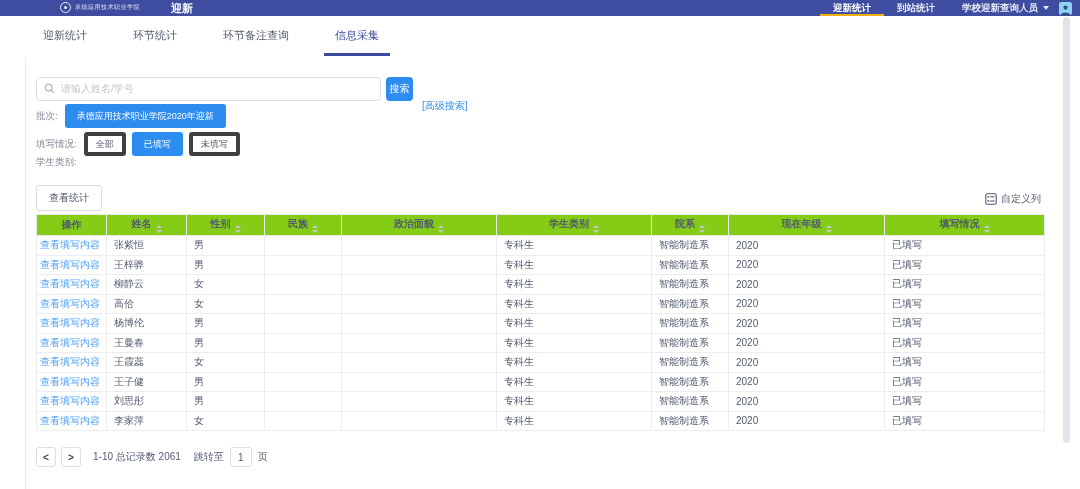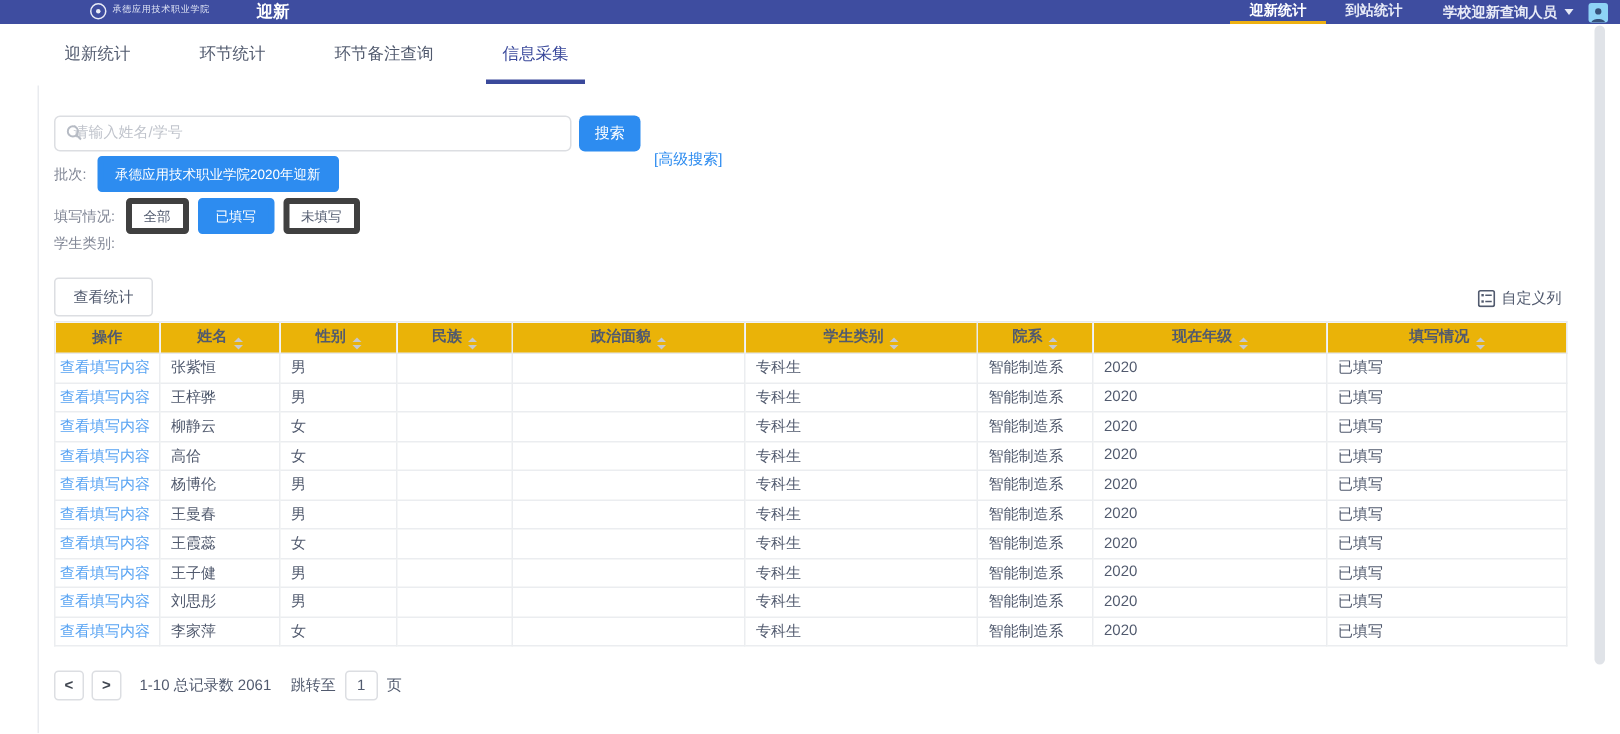--- a/index.html
+++ b/index.html
@@ -22,38 +22,38 @@
   .caret-down { width:0; height:0; border-left:3.5px solid transparent; border-right:3.5px solid transparent; border-top:4.5px solid #e7eaf6; }
   .avatar { width:13px; height:13px; background:#8ed3f6; border-radius:2px; margin:1.5px 0 0 2px; display:flex; align-items:flex-end; justify-content:center; overflow:hidden; }
   
   .tabs { position:absolute; left:32px; top:16px; height:40px; display:flex; align-items:flex-end; gap:24px; }
   .tab { font-size:11px; color:#515a6e; padding:0 11px 10px 11px; border-bottom:3px solid transparent; }
   .tab.active { color:#3a499b; border-bottom-color:#3a499b; }
   .v-divider { position:absolute; left:25px; top:57px; width:1px; height:432px; background:#e9ebef; }
   
   .search-row { position:absolute; left:36px; top:64px; display:flex; align-items:center; }
   .input-wrap { position:relative; width:345px; height:24px; }
-  .input-wrap input { width:100%; height:100%; border:1px solid #dcdee2; border-radius:4px; padding:0 8px 0 12px; font-size:10px; color:#515a6e; outline:none; font-family:inherit; }
+  .input-wrap input { width:100%; height:100%; border:1px solid #dcdee2; border-radius:4px; padding:0 8px 0 24px; font-size:10px; color:#515a6e; outline:none; font-family:inherit; }
   .input-wrap input::placeholder { color:#c0c4cc; }
   .mag { position:absolute; left:8px; top:6.5px; }
-  .btn-primary { margin-left:5px; width:41px; height:24px; background:#2d8cf0; color:#fff; border:none; border-radius:4px; font-size:10px; font-family:inherit; }
+  .btn-primary { margin-left:5px; width:27px; height:24px; background:#2d8cf0; color:#fff; border:none; border-radius:4px; font-size:10px; font-family:inherit; }
   .adv-link { margin-left:9px; color:#2d8cf0; font-size:10px;margin-top:35px; }
   
   .filter-row { position:absolute; left:36px; display:flex; align-items:center; }
   .f-batch { top:104px; } .f-fill { top:132px; } .f-cat { top:156px;gap:14px; }
   .f-label { color:#808695; font-size:9.5px; margin-right:7px; }
   .chip { display:inline-block; font-size:9px; line-height:11px; padding:2.5px 8px; border:4px solid #404040; border-radius:3px; background:#fff; color:#515a6e; margin-right:6px; }
   .chip.sel { background:#2d8cf0; border-color:#2d8cf0; color:#fff; }
   .chip.batch { background:#2d8cf0; border-color:#2d8cf0; color:#fff; }
   
   .btn-plain { position:absolute; left:36px; top:185px; padding:5px 12px; font-size:10px; color:#515a6e; background:#fff; border:1px solid #dcdee2; border-radius:3px; font-family:inherit; }
   .custom-cols { position:absolute; right:39px; top:192px; display:flex; align-items:center; gap:4px; font-size:10px; color:#515a6e;text-align:center; }
   
   table.grid { position:absolute; left:36px; top:214px; width:1008px; border-collapse:collapse; table-layout:fixed; font-size:10px; }
-  table.grid th { background:#eab308; height:21px; font-weight:bold; color:#515a6e; border:1px solid #e8eaec; text-align:center; white-space:nowrap; overflow:hidden; }
+  table.grid th { background:#84cc16; height:21px; font-weight:bold; color:#515a6e; border:1px solid #e8eaec; text-align:center; white-space:nowrap; overflow:hidden; }
   table.grid td { height:19.5px; border:1px solid #ebedf0; border-top:none; color:#515a6e; padding-left:7px; white-space:nowrap; overflow:hidden; background:#fff; }
   table.grid td.act { padding-left:3px; }
   .link { color:#57a3f3; cursor:pointer; }
   .sorts { display:inline-flex; flex-direction:column; gap:1.5px; margin-left:4px; vertical-align:-1px; }
   .sorts i { display:block; width:0; height:0; border-left:3px solid transparent; border-right:3px solid transparent; }
   .sorts .up { border-bottom:3.5px solid #c5c8ce; }
   .sorts .dn { border-top:3.5px solid #c5c8ce; }
   
   .pager { position:absolute; left:36px; top:447px; display:flex; align-items:center; font-size:10px; color:#515a6e; }
   .pg-btn { width:20px; height:20px; border:1px solid #dcdee2; border-radius:3px; background:#fff; display:flex; align-items:center; justify-content:center; font-size:10px; font-weight:bold; color:#404650; margin-right:5px; font-family:inherit; }

